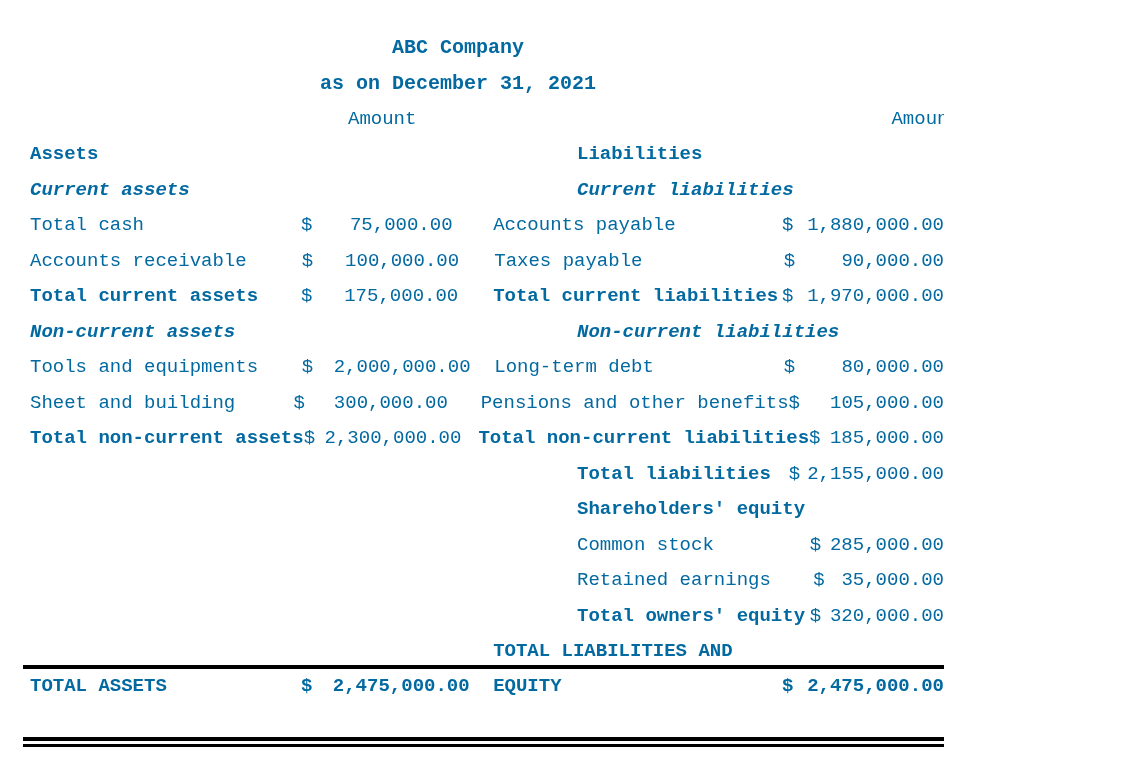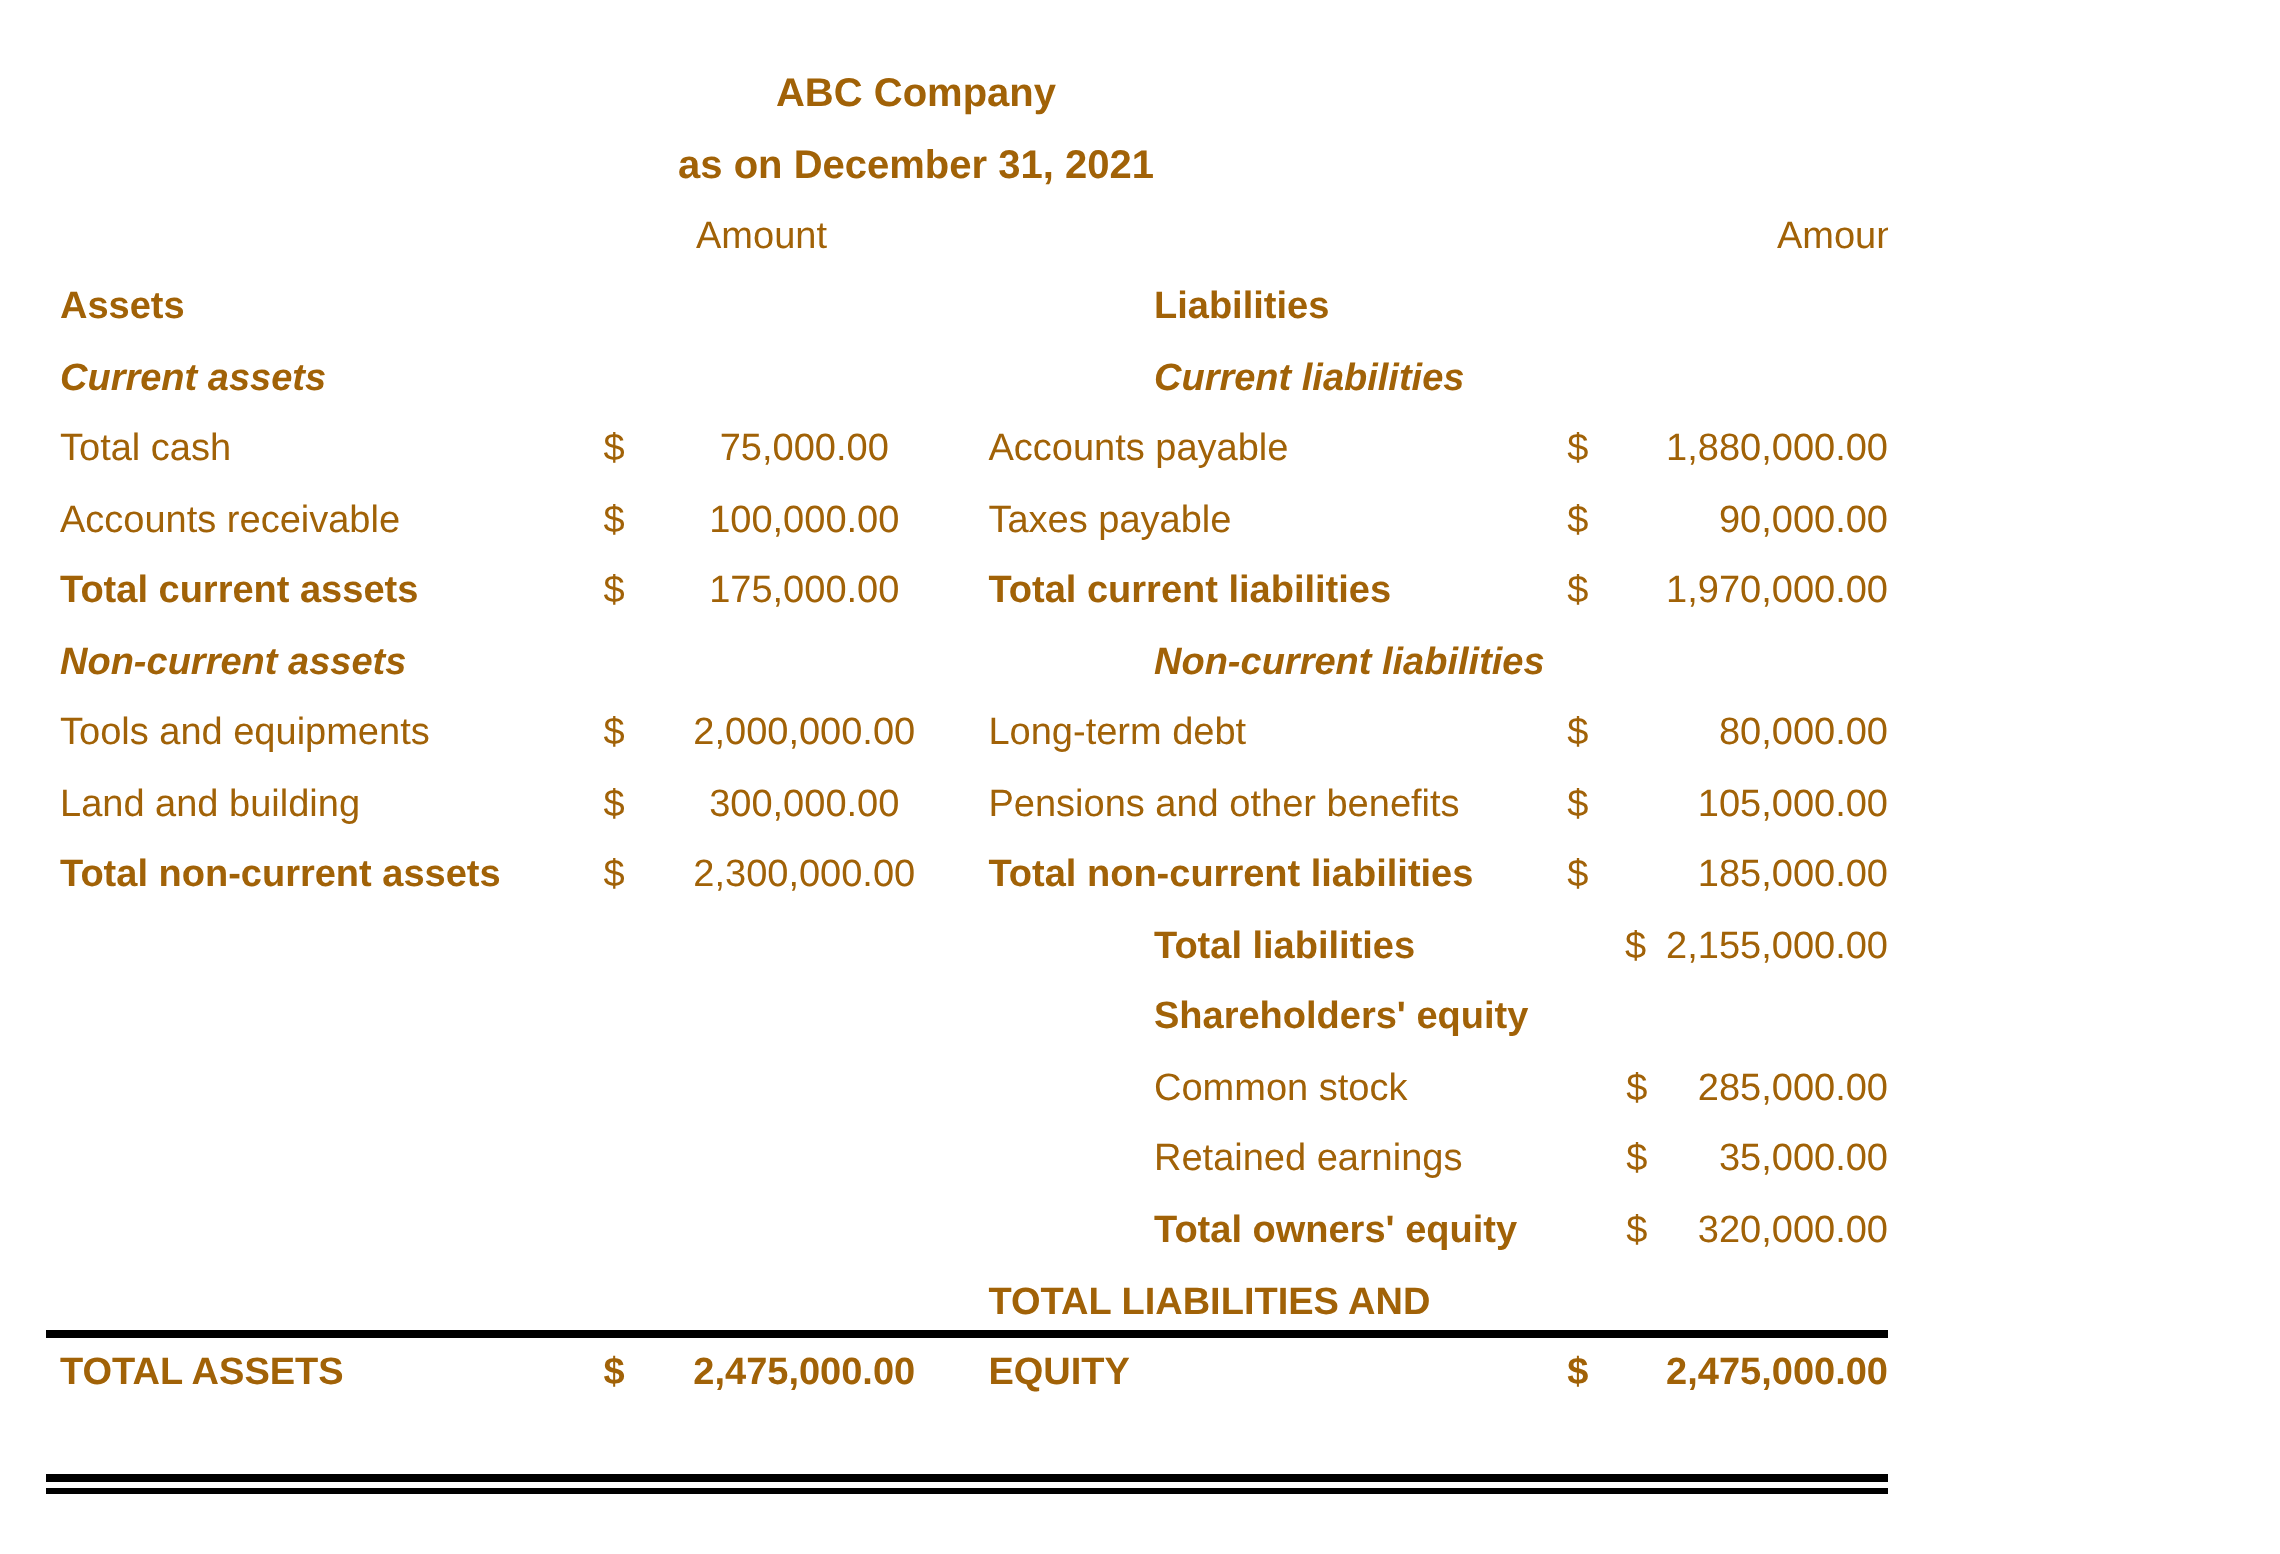--- a/index.html
+++ b/index.html
@@ -1,21 +1,21 @@
 <!DOCTYPE html>
 <html><head>
 <meta charset="utf-8">
 <style>
   * { margin:0; padding:0; box-sizing:border-box; }
   html,body { background:#ffffff; }
   .sheet {
     position:relative;
     width:944px; height:777px;
-    background:#ffffff; color:#a16207;
-    font-family:Liberation Sans, sans-serif;
+    background:#ffffff; color:#0369a1;
+    font-family:Liberation Mono, monospace;
     font-size:19px;
     padding-top:30px;
     overflow:hidden;
   }
   .row { display:flex; align-items:center; height:35.5px; white-space:nowrap; }
   .c1 { margin-left:30px; width:322px; }
   .c2 { width:30px; }
   .c3 { width:178px; text-align:center; }
   .c4 { margin-left:17px; width:343px; }
   .c4.off  { margin-left:577px; }
@@ -102,21 +102,21 @@
   <div class="row">
     <div class="c1">Tools and equipments</div>
     <div class="c2">$</div>
     <div class="c3">2,000,000.00</div>
     <div class="c4">Long-term debt</div>
     <div class="c5">$</div>
     <div class="c6">80,000.00</div>
   </div>
 
   <div class="row">
-    <div class="c1">Land and building</div>
+    <div class="c1">Sheet and building</div>
     <div class="c2">$</div>
     <div class="c3">300,000.00</div>
     <div class="c4">Pensions and other benefits</div>
     <div class="c5">$</div>
     <div class="c6">105,000.00</div>
   </div>
 
   <div class="row">
     <div class="c1 b">Total non-current assets</div>
     <div class="c2">$</div>

